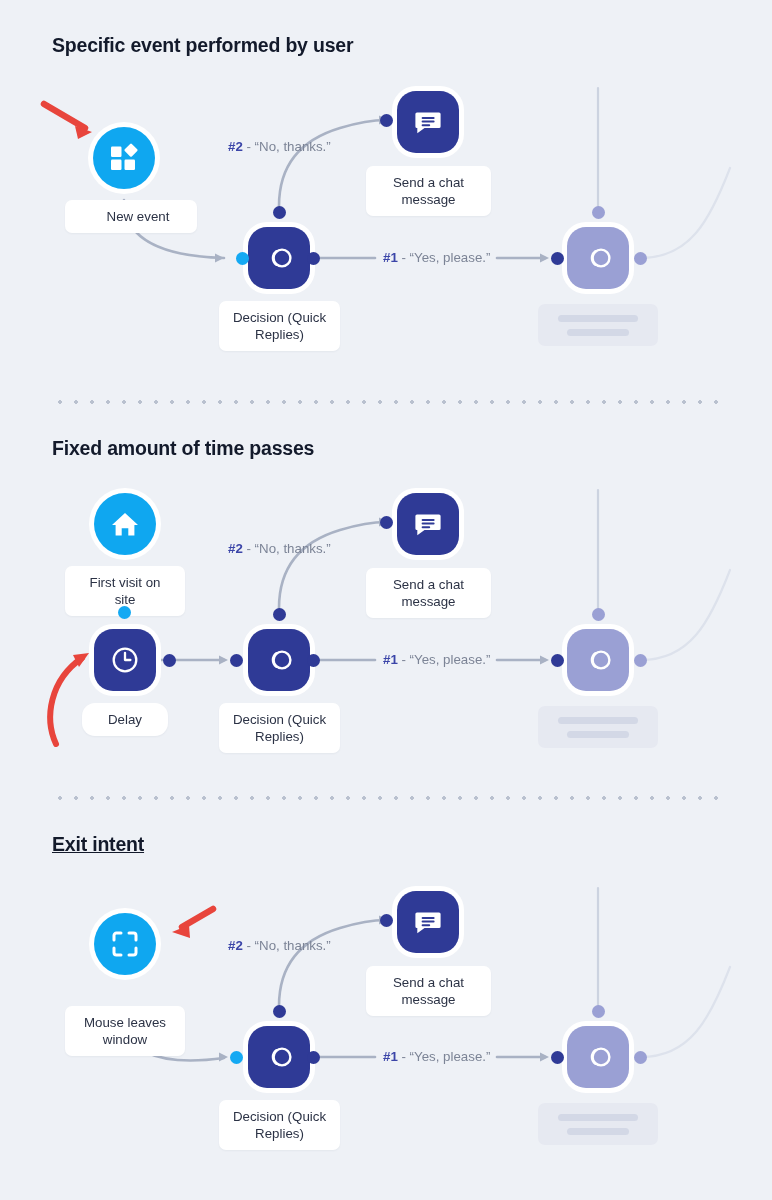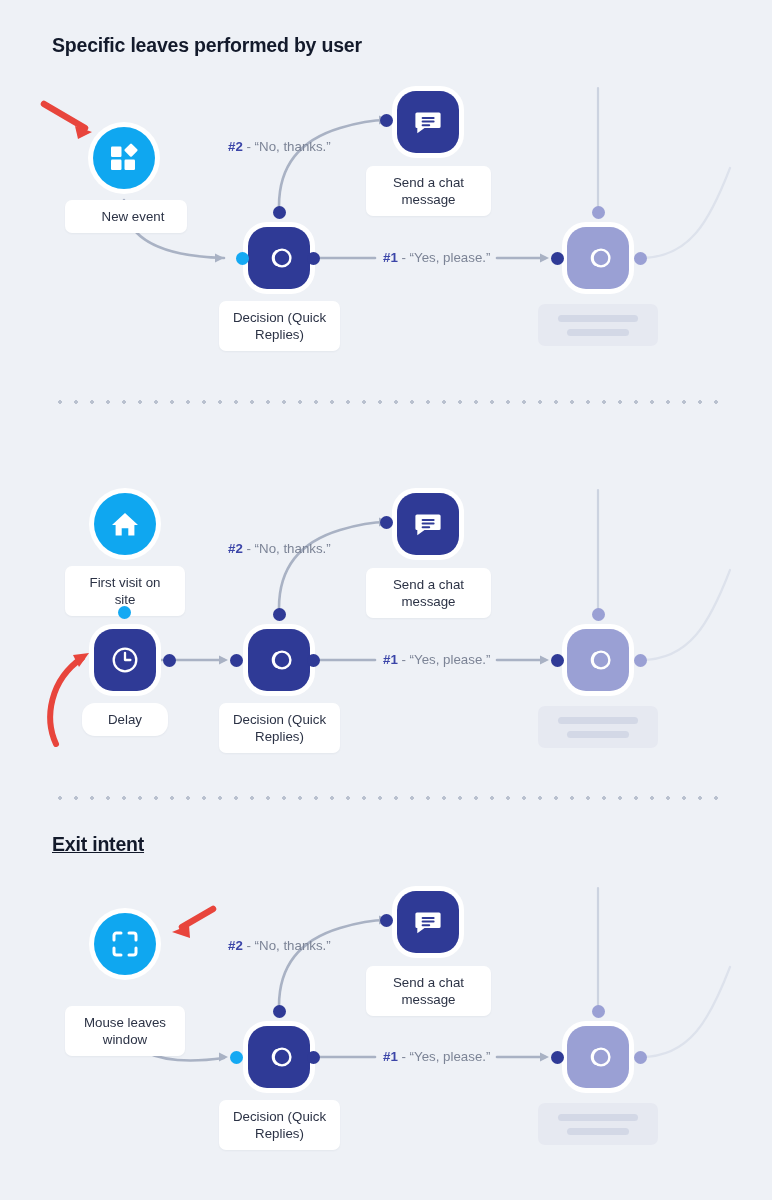--- a/index.html
+++ b/index.html
@@ -132,21 +132,21 @@
   .skeleton .bar.w1 { width: 80px; }
   .skeleton .bar.w2 { width: 62px; }
 </style>
 </head>
 <body>
 
 <div class="page">
 
   <div class="section" id="section-0">
 
-    <div class="section-title" style="top:34px;">Specific leaves performed by user</div>
+    <div class="section-title" style="top:34px;">Specific event performed by user</div>
 
     <div class="flow">
       <svg class="svg-layer" viewBox="0 0 772 400">
 
         <path d="M124 200 C124 232, 150 256, 224 258" fill="none" stroke="#a9b2c4" stroke-width="2.6" stroke-linecap="round"></path>
         <path d="M224 258 l-9 -4.5 l0 9 Z" fill="#a9b2c4"></path>
 
         <path d="M279 206 C279 166, 300 140, 340 128 C360 122, 375 120, 386 120" fill="none" stroke="#a9b2c4" stroke-width="2.6" stroke-linecap="round"></path>
         <path d="M388 120 l-9 -4.5 l0 9 Z" fill="#a9b2c4"></path>
 
@@ -167,21 +167,21 @@
       <div class="node node-circle" style="left:88px; top:122px;">
         <div class="node-inner fill-cyan">
           <svg width="30" height="30" viewBox="0 0 30 30">
             <rect x="2" y="3.5" width="10.5" height="10.5" rx="1.2" fill="#fff"></rect>
             <rect x="2" y="16.5" width="10.5" height="10.5" rx="1.2" fill="#fff"></rect>
             <rect x="15.5" y="16.5" width="10.5" height="10.5" rx="1.2" fill="#fff"></rect>
             <rect x="17" y="2.2" width="10" height="10" rx="1.2" fill="#fff" transform="rotate(45 22 7.2)"></rect>
           </svg>
         </div>
       </div>
-      <div class="label" style="left:65px; top:200px; width:122px;padding-left:27px;">New event</div>
+      <div class="label" style="left:65px; top:200px; width:132px;padding-left:27px;">New event</div>
 
       <div class="node node-round" style="left:243px; top:222px;">
         <div class="node-inner fill-navy">
           <svg width="32" height="32" viewBox="0 0 32 32">
             <circle cx="19" cy="16" r="8.4" fill="none" stroke="#fff" stroke-width="2.4"></circle>
             <path d="M13.4 9.2 A8.4 8.4 0 0 0 13.4 22.8" fill="none" stroke="#fff" stroke-width="2.4" stroke-linecap="round"></path>
           </svg>
         </div>
       </div>
       <div class="label" style="left:219px; top:301px; width:121px;">Decision (Quick
@@ -222,20 +222,21 @@
       <div class="dot dot-faded" style="left:634px; top:252px; width:13px; height:13px;"></div>
 
       <div class="edge-label" style="left:228px; top:139px;"><span class="num">#2</span><span> - “No, thanks.”</span></div>
       <div class="edge-label" style="left:383px; top:250px;"><span class="num">#1</span><span> - “Yes, please.”</span></div>
     </div>
   </div>
 
   <div class="section" id="section-1">
     <div class="divider" style="top:0px;"></div>
 
+    <div class="section-title" style="top:37px;">Fixed amount of time passes</div>
 
     <div class="flow">
       <svg class="svg-layer" viewBox="0 0 772 396">
 
         <line x1="125" y1="190" x2="125" y2="206" stroke="#a9b2c4" stroke-width="2.6" stroke-linecap="round"></line>
         <path d="M125 210 l-4.5 -9 l9 0 Z" fill="#a9b2c4"></path>
 
         <line x1="152" y1="260" x2="224" y2="260" stroke="#a9b2c4" stroke-width="2.6" stroke-linecap="round"></line>
         <path d="M228 260 l-9 -4.5 l0 9 Z" fill="#a9b2c4"></path>
 

